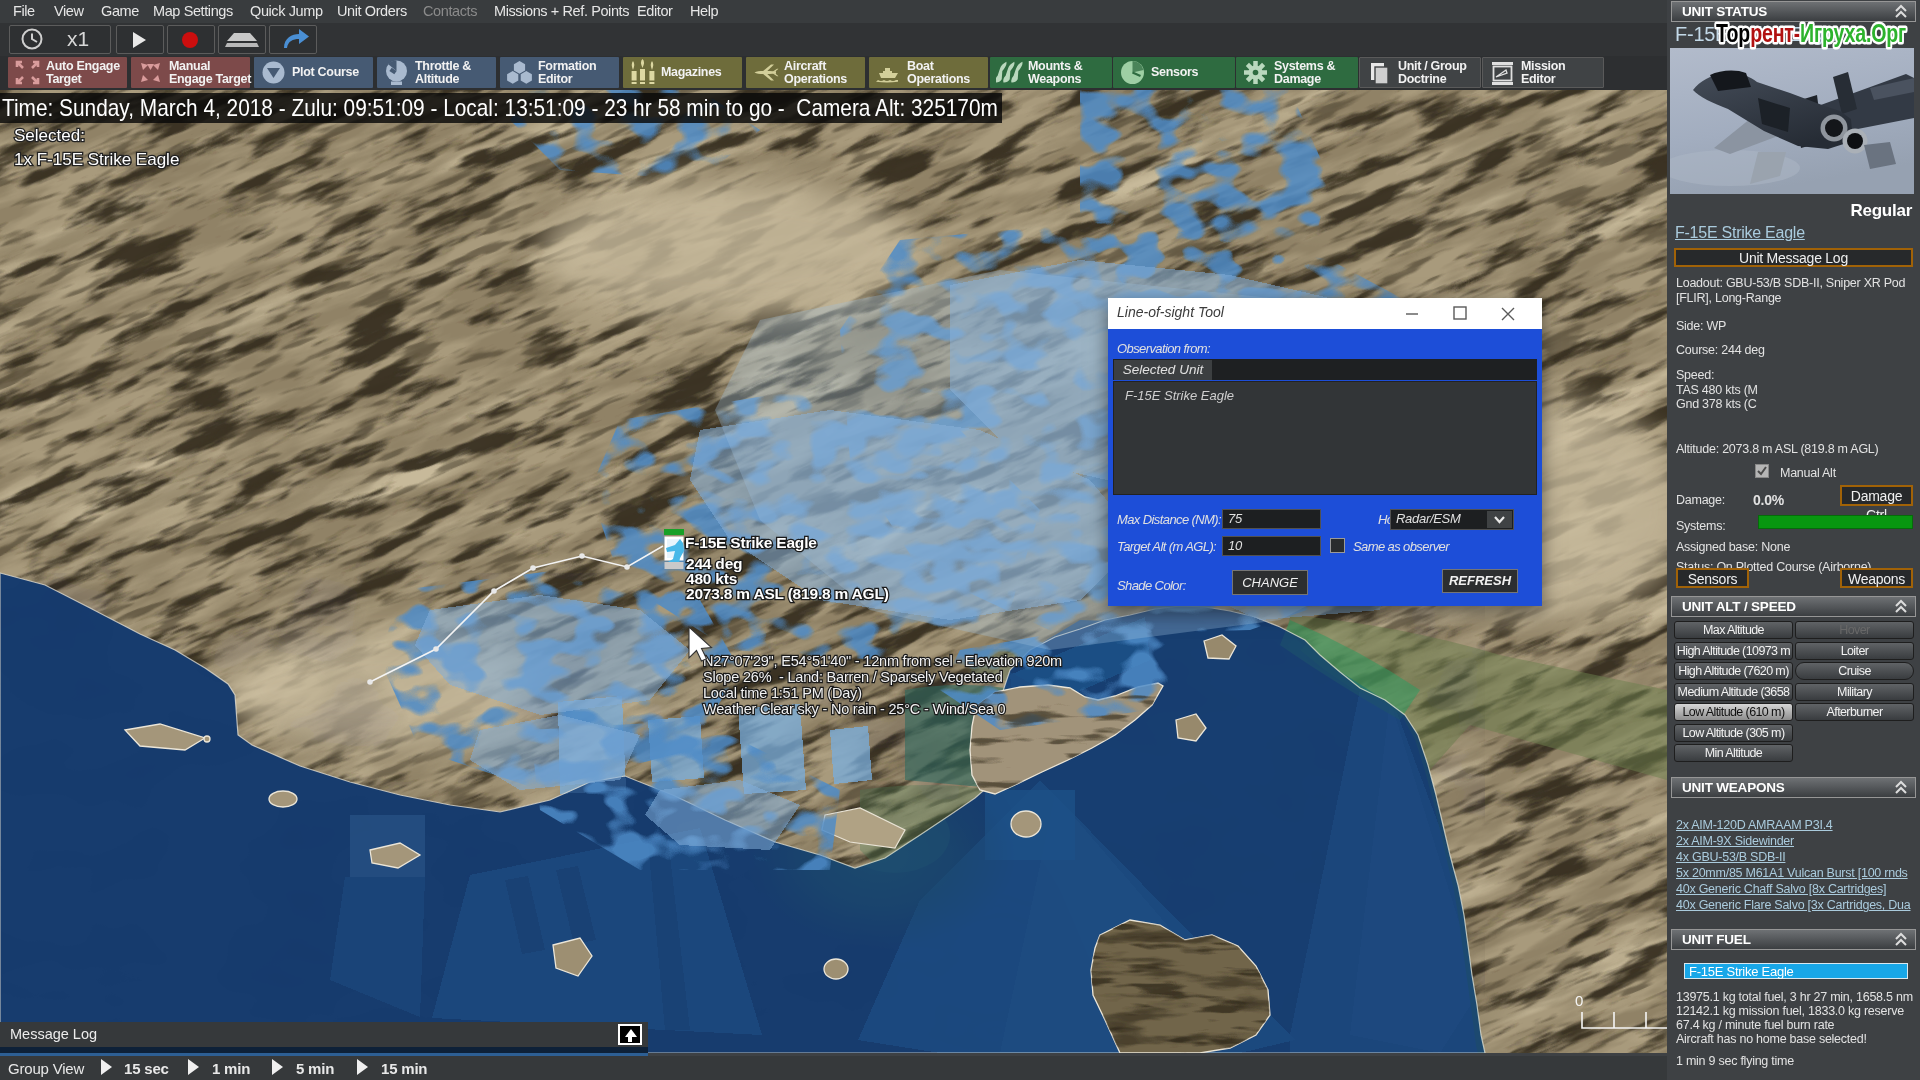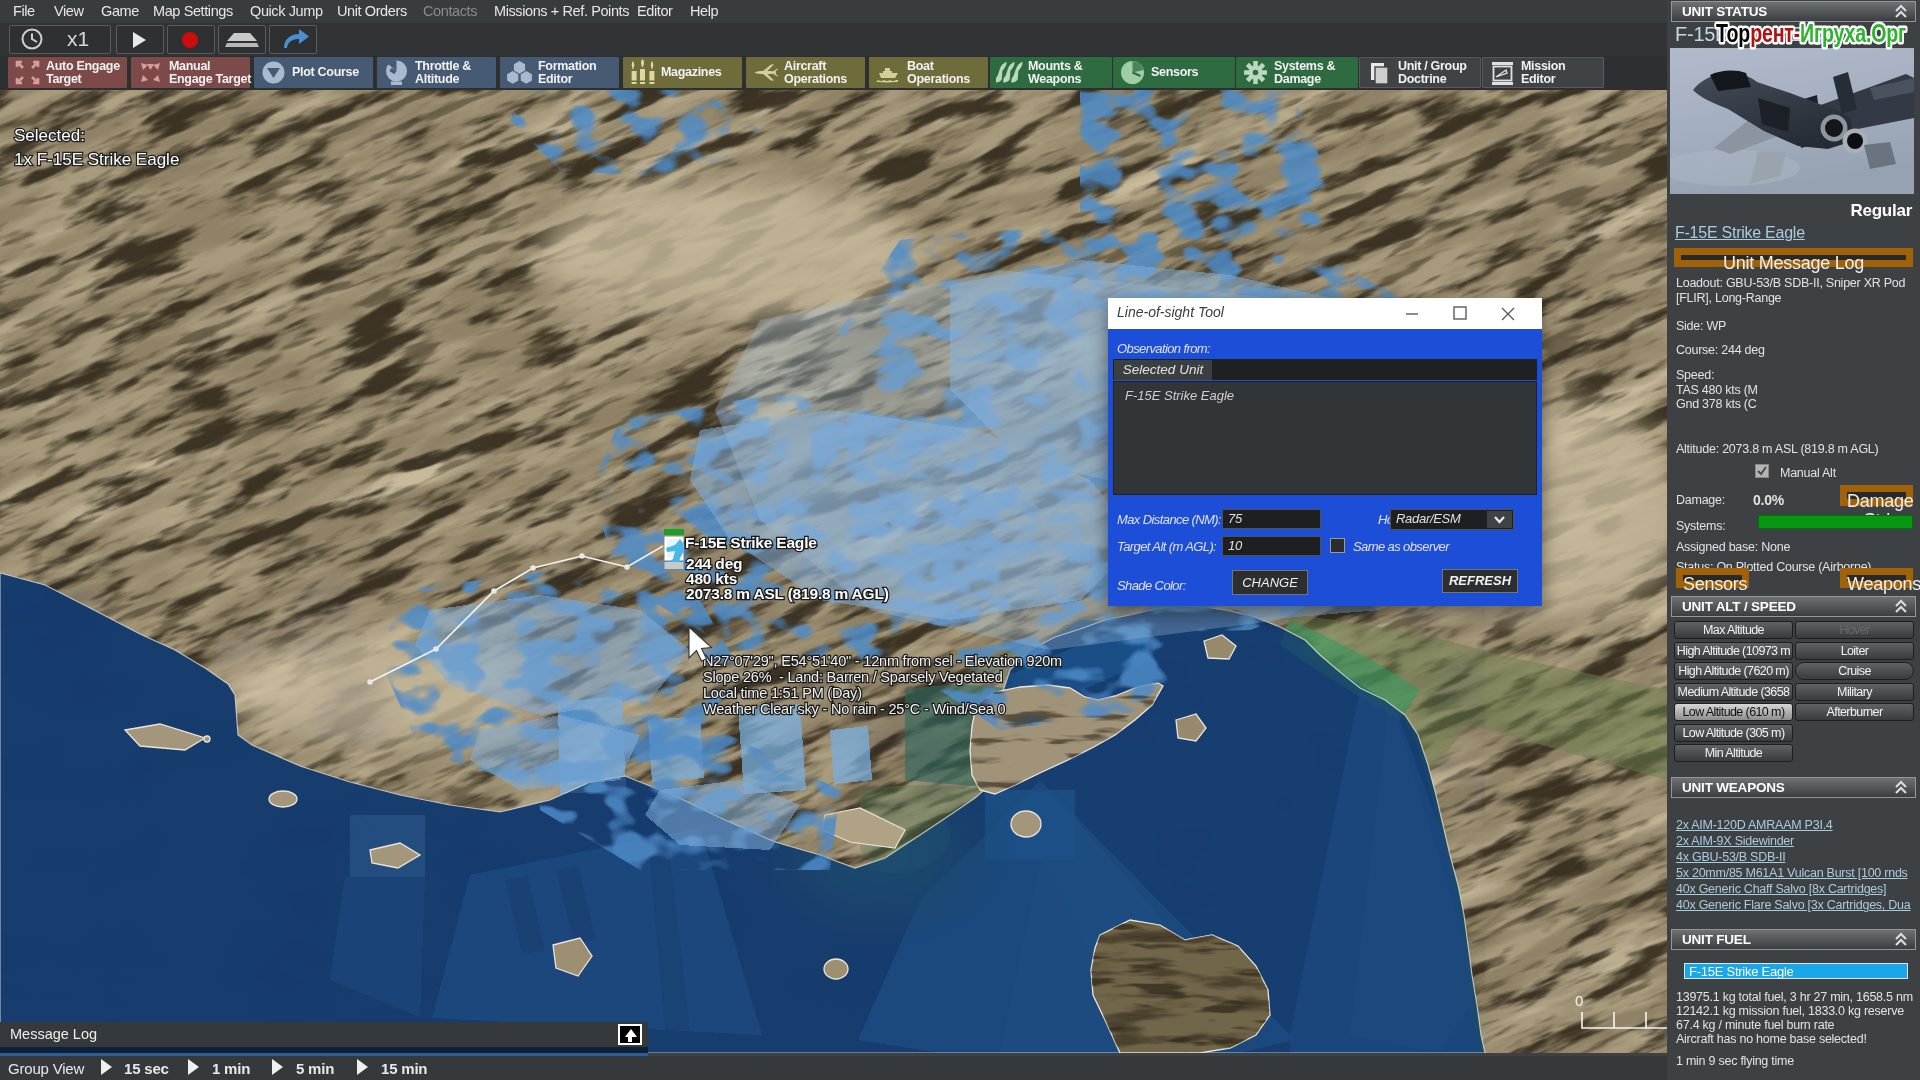--- a/index.html
+++ b/index.html
@@ -22,21 +22,21 @@
 #selbox{left:0;top:125px;width:230px;height:44px;color:#fff;font-size:17px;}
 
 #msgbar{left:0;top:1022px;width:648px;height:25px;background:#36393b;color:#ececec;font-size:14.5px;}
 #botbar{left:0;top:1056px;width:1667px;height:24px;background:#36393b;color:#e8e8e8;font-size:15px;}
 #botbar span{position:absolute;top:4px;white-space:nowrap;font-weight:bold;letter-spacing:-0.2px;}
 #botbar i{position:absolute;top:3px;width:0;height:0;border-left:11px solid #f0f0f0;border-top:8px solid transparent;border-bottom:8px solid transparent;}
 
 #panel{left:1667px;top:0;width:253px;height:1052px;background:#3e4144;color:#e2e2e2;font-size:12.5px;letter-spacing:-0.25px;}
 .phead{position:absolute;left:4px;width:245px;height:21px;background:linear-gradient(#6e7174,#3b3e41);border:1px solid #969696;color:#fff;font-weight:bold;font-size:13.5px;line-height:19px;padding-left:10px;letter-spacing:-0.2px;}
 .chev{position:absolute;right:8px;top:2px;width:12px;height:16px;}
-.pbtn{position:absolute;background:#27292b;border:7px solid #a16207;color:#f0f0f0;text-align:center;font-size:18px;}
+.pbtn{position:absolute;background:#27292b;border:2px solid #a16207;color:#f0f0f0;text-align:center;font-size:14px;}
 a.lk{color:#aacbdd;text-decoration:underline;}
 
 #dlg{left:1108px;top:298px;width:434px;height:308px;background:#1d4ed8;box-shadow:0 6px 18px rgba(0,0,0,0.5);font-style:italic;}
 #dlgtitle{position:absolute;left:0;top:0;width:434px;height:31px;background:#fff;color:#3c3c3c;font-size:14px;}
 .din{position:absolute;background:#1d1f21;border:1px solid #515151;color:#e0e0e0;font-size:13px;padding-left:5px;line-height:18px;letter-spacing:-0.3px;}
 .dlab{position:absolute;color:#e0e0e0;font-size:13px;letter-spacing:-0.6px;white-space:nowrap;}
 .dbtn{position:absolute;background:#2c2e30;border:1px solid #757575;color:#f0f0f0;text-align:center;font-size:13px;}
 .abtn{position:absolute;width:119px;height:18px;background:linear-gradient(#606366,#393c3f);border:1px solid #1e1e1e;border-radius:3px;color:#f2f2f2;font-size:12.5px;letter-spacing:-0.6px;text-align:center;line-height:16px;white-space:nowrap;overflow:hidden;}
 .abtn.sel{background:linear-gradient(#d6d6d6,#8e8e8e);color:#111;}
 .abtn.dis{color:#686868;}
@@ -480,20 +480,23 @@
     <div class="b3" style="left:1482px;width:122px;background:#404345;border:1px solid #5a5a5a;">
       <svg class="ic" viewBox="0 0 27 27">
           <rect x="3" y="2" width="21" height="3" fill="#e0e0e0"></rect>
           <rect x="3" y="22" width="21" height="3" fill="#e0e0e0"></rect>
           <rect x="4.5" y="6.5" width="18" height="14" fill="none" stroke="#e0e0e0" stroke-width="1.8"></rect>
           <path d="M7 17 L17 10 L18 13 Z" fill="none" stroke="#e0e0e0" stroke-width="1.3"></path>
         </svg>
       <div class="tx">Mission<br>Editor</div>
       </div>
   </div>
+  <div class="abs" id="timebar">
+      <div>Time: Sunday, March 4, 2018 - Zulu: 09:51:09 - Local: 13:51:09 - 23 hr 58 min to go -&nbsp; Camera Alt: 325170m</div>
+    </div>
   <div class="abs" id="selbox">
     <svg width="300" height="50" viewBox="0 0 300 50">
       <g font-family="Liberation Sans" font-size="17" fill="#fff" stroke="#222" stroke-width="2.6" paint-order="stroke">
         <text x="14" y="16">Selected:</text>
         <text x="14" y="40">1x F-15E Strike Eagle</text>
       </g>
     </svg>
   </div>
 
   <div class="abs" style="left:0;top:1047px;width:648px;height:10px;background:#0e2138;"></div>

